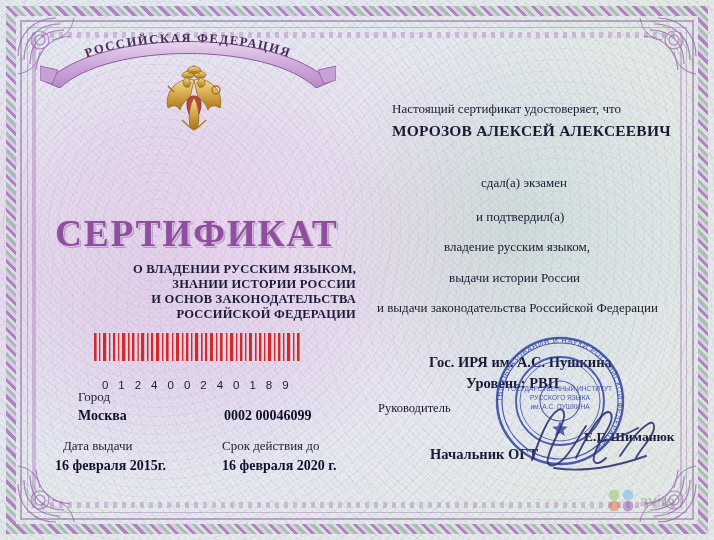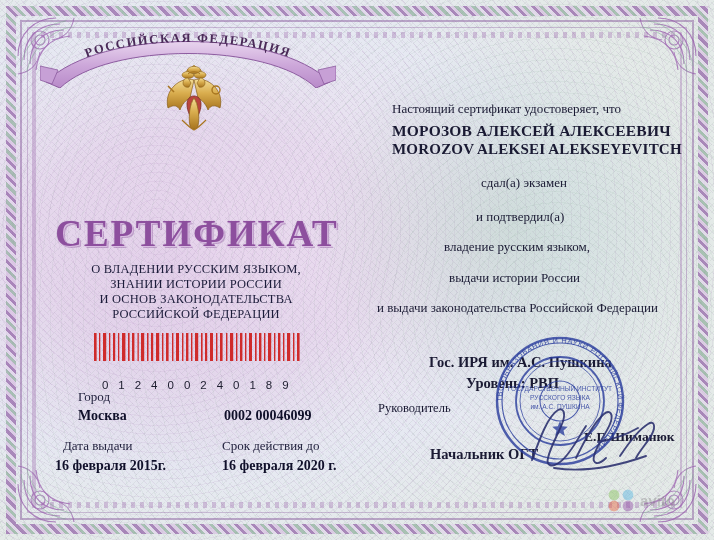--- a/index.html
+++ b/index.html
@@ -137,24 +137,24 @@
     text-shadow:
       1px 1px 0 #d9bde2,
       2px 2px 0 rgba(120,60,140,0.35),
       0 0 1px rgba(90,40,110,0.4);
   }
   #sert-subtitle {
     position: absolute;
     left: 36px;
     top: 262px;
     width: 320px;
-    text-align: center;
+    text-align: right;
     font-family: "Liberation Serif", serif;
     font-size: 12.5px;
-    font-weight: normal;
+    font-weight: bold;
     line-height: 15px;
     color: #1c1c3a;
     letter-spacing: 0.2px;
   }
 
   #barcode-wrap {
     position: absolute;
     left: 92px;
     top: 333px;
     width: 210px;
@@ -502,21 +502,20 @@
   <div class="val" id="val-regnum">0002 00046099</div>
 
   <div class="lbl" id="lbl-issue">Дата выдачи</div>
   <div class="val" id="val-issue">16 февраля 2015г.</div>
 
   <div class="lbl" id="lbl-valid">Срок действия до</div>
   <div class="val" id="val-valid">16 февраля 2020 г.</div>
 
   <div class="rline" id="r-intro">Настоящий сертификат удостоверяет, что</div>
   <div class="rline" id="r-name-ru">МОРОЗОВ АЛЕКСЕЙ АЛЕКСЕЕВИЧ</div>
-  <div class="rline" id="r-name-en">MOROZOV ALEKSEI ALEKSEYEVITCH</div>
   <div class="rline" id="r-passed">сдал(а) экзамен</div>
   <div class="rline" id="r-confirmed">и подтвердил(а)</div>
   <div class="rline" id="r-skill1">владение русским языком,</div>
   <div class="rline" id="r-skill2">выдачи истории России</div>
   <div class="rline" id="r-skill3">и выдачи законодательства Российской Федерации</div>
   <div class="rline" id="r-org">Гос. ИРЯ им. А.С. Пушкина</div>
   <div class="rline" id="r-level">Уровень: РВП</div>
   <div class="rline" id="r-head-lbl">Руководитель</div>
   <div class="rline" id="r-head-title">Начальник ОГТ</div>
   <div class="rline" id="r-head-name">Е.Г. Шиманюк</div>

